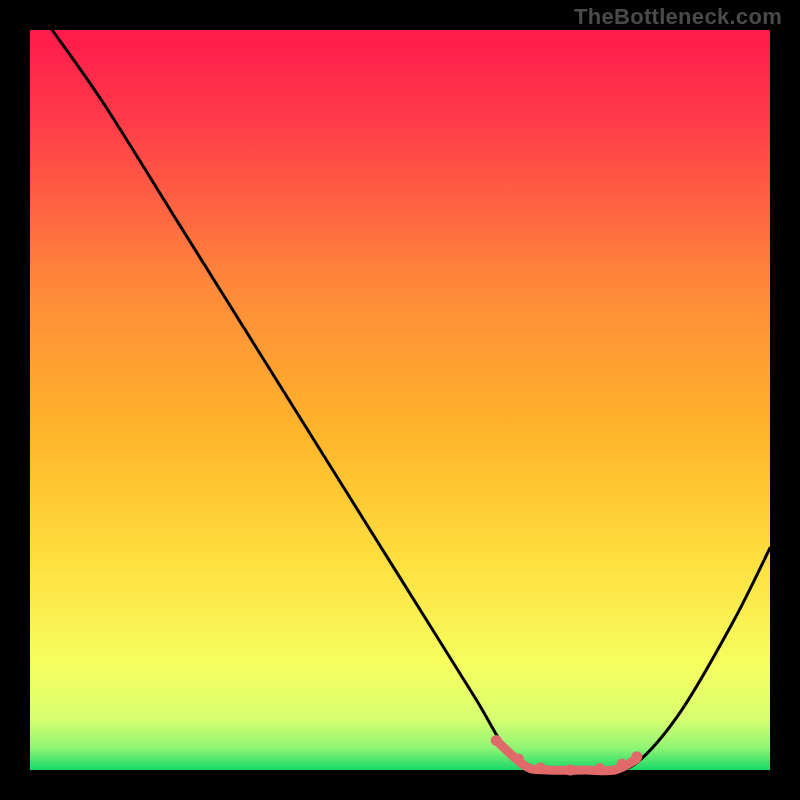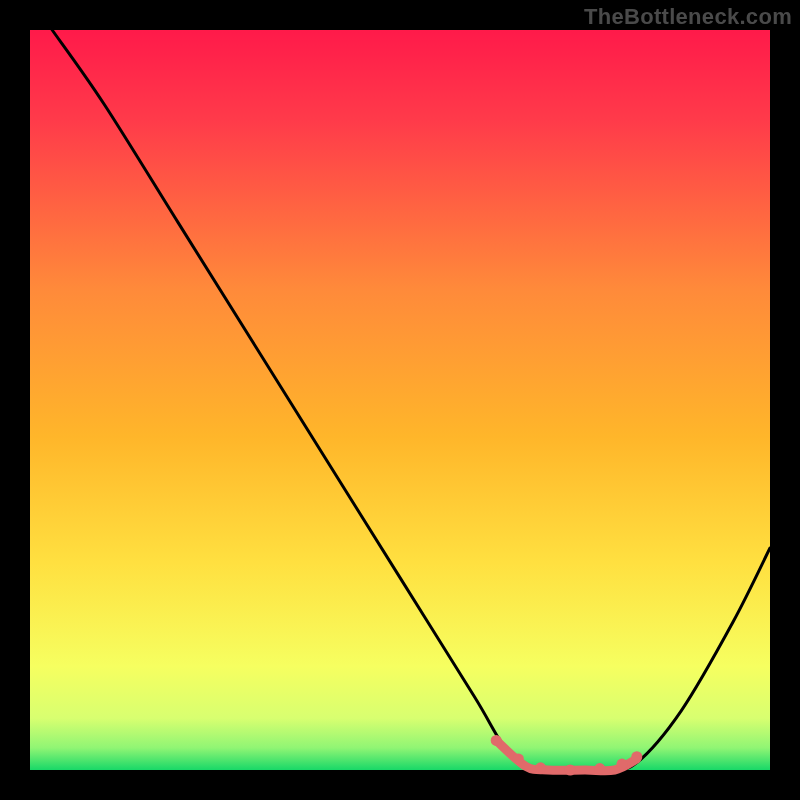--- a/index.html
+++ b/index.html
@@ -12,21 +12,21 @@
     font-family: Arial, Helvetica, sans-serif;
   }
   .chart-wrap {
     position: relative;
     width: 800px;
     height: 800px;
   }
   .watermark {
     position: absolute;
     top: 4px;
-    right: 8px;
+    right: 18px;
     color: #4a4a4a;
     font-size: 22px;
     font-weight: 600;
     letter-spacing: 0.3px;
     z-index: 10;
   }
   svg {
     position: absolute;
     top: 0;
     left: 0;

